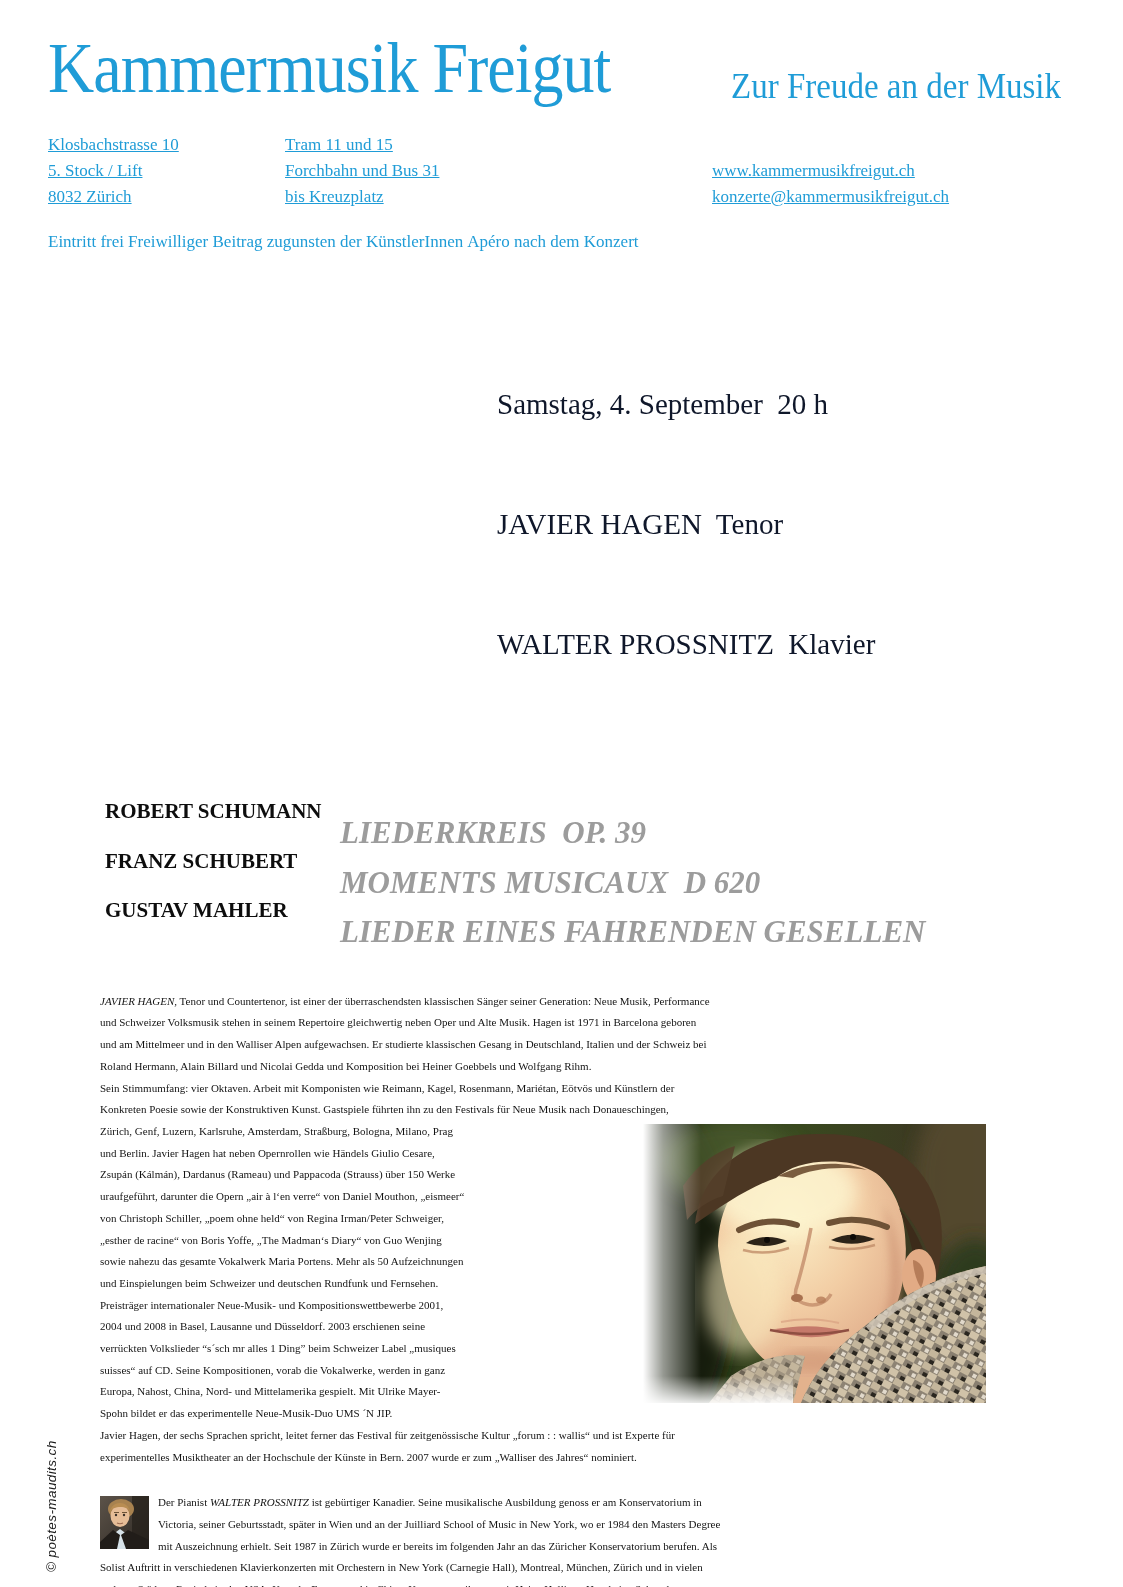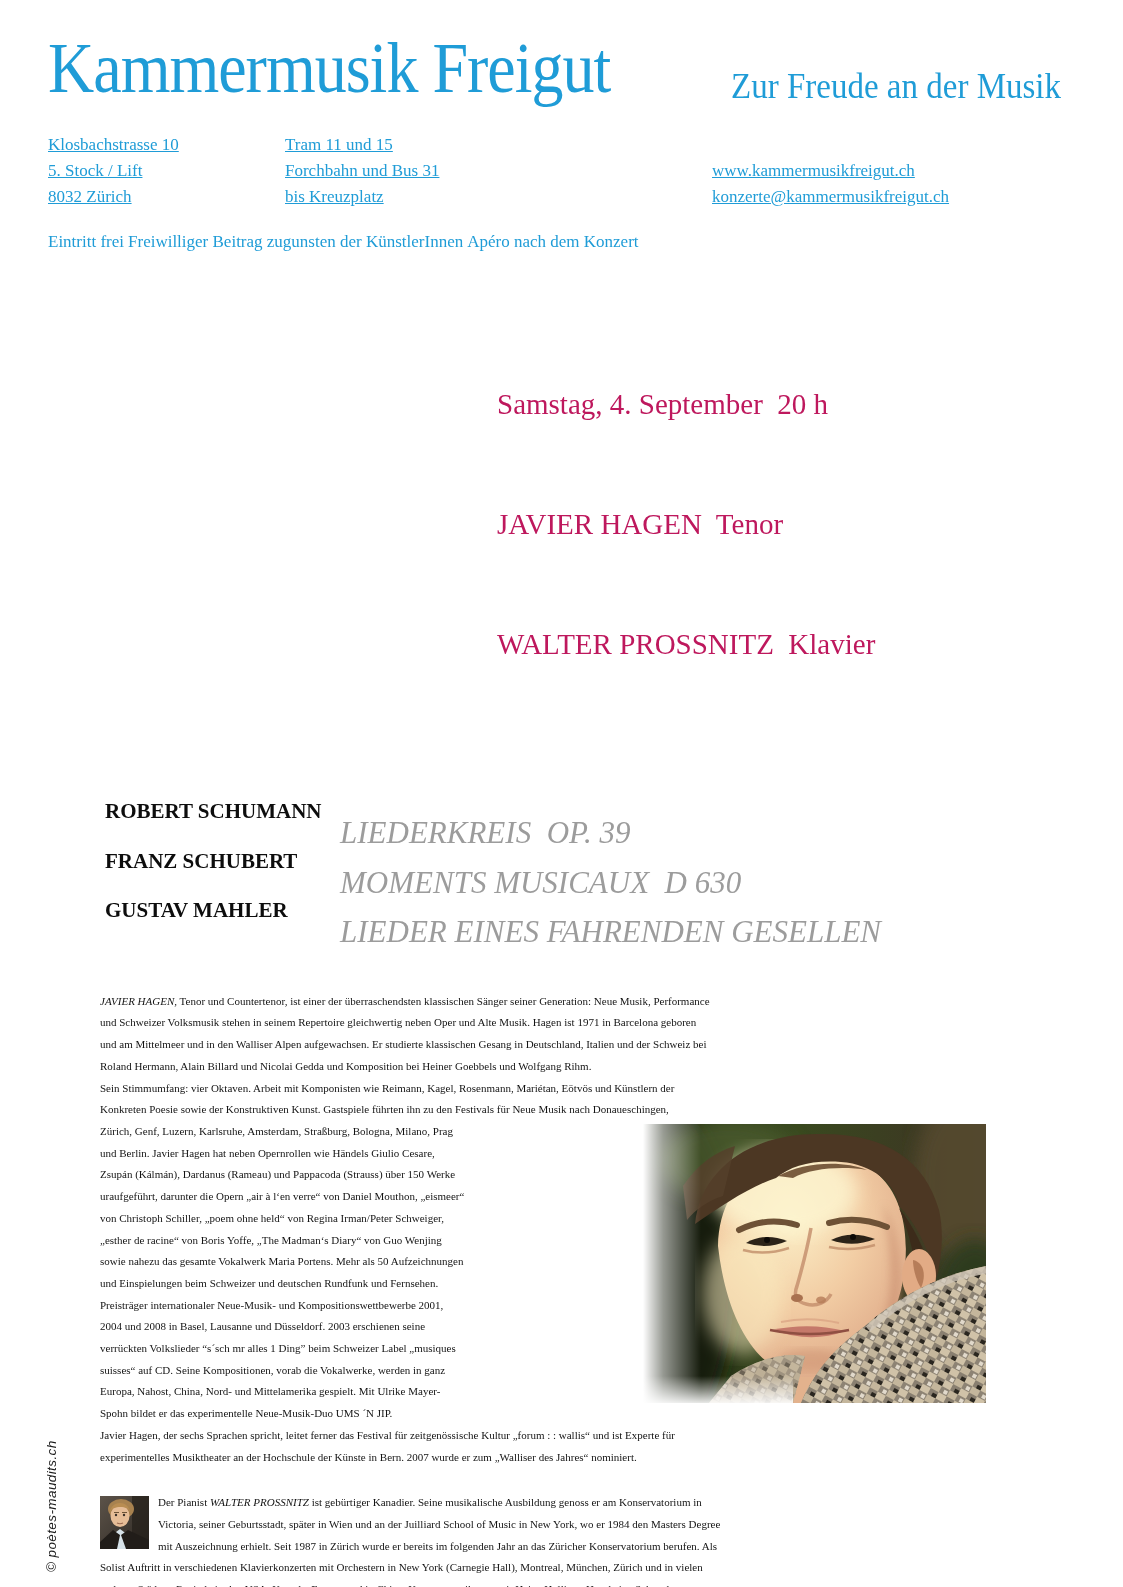--- a/index.html
+++ b/index.html
@@ -28,32 +28,32 @@
     display:grid;grid-template-columns:237px 427px 1fr;
     font-size:17px;line-height:26px;color:#1F9CD7;text-decoration:underline;
   }
   .admission-line{
     margin:22px 0 0 48px;display:flex;gap:4px;
     font-size:17px;color:#1F9CD7;
   }
   
   .event-block{
     margin:52px 0 0 497px;
-    font-size:29px;line-height:40px;color:#be185d;
+    font-size:29px;line-height:40px;color:#0f172a;
     white-space:pre-wrap;
   }
   
   .program{margin:56px 0 0 105px;}
   .program-item + .program-item{}
   .composer{
     font-size:21px;font-weight:bold;
     line-height:1.05;color:#0d0d0d;white-space:pre-wrap;
   }
   .work{
-    font-size:31px;font-weight:normal;font-style:italic;
+    font-size:31px;font-weight:bold;font-style:italic;
     line-height:1.05;color:#9c9c9c;
     margin:-5px 0 0 235px;white-space:pre-wrap;
   }
   
   .bio{
     margin:42px 95px 0 100px;
     font-size:11px;line-height:21.7px;color:#141414;
   }
   .pre{white-space:pre-line;}
   .it{font-style:italic;}
@@ -117,21 +117,21 @@
     <div>WALTER PROSSNITZ  Klavier</div>
   </section>
 
   <section class="program">
     <div class="program-item">
       <div class="composer">ROBERT SCHUMANN</div>
       <div class="work">LIEDERKREIS  OP. 39</div>
     </div>
     <div class="program-item">
       <div class="composer">FRANZ SCHUBERT</div>
-      <div class="work">MOMENTS MUSICAUX  D 630</div>
+      <div class="work">MOMENTS MUSICAUX  D 620</div>
     </div>
     <div class="program-item">
       <div class="composer">GUSTAV MAHLER</div>
       <div class="work">LIEDER EINES FAHRENDEN GESELLEN</div>
     </div>
   </section>
 
   <section class="bio">
     <p class="bio-top pre"><span class="it">JAVIER HAGEN</span><span>, Tenor und Countertenor, ist einer der überraschendsten klassischen Sänger seiner Generation: Neue Musik, Performance
 und Schweizer Volksmusik stehen in seinem Repertoire gleichwertig neben Oper und Alte Musik. Hagen ist 1971 in Barcelona geboren

